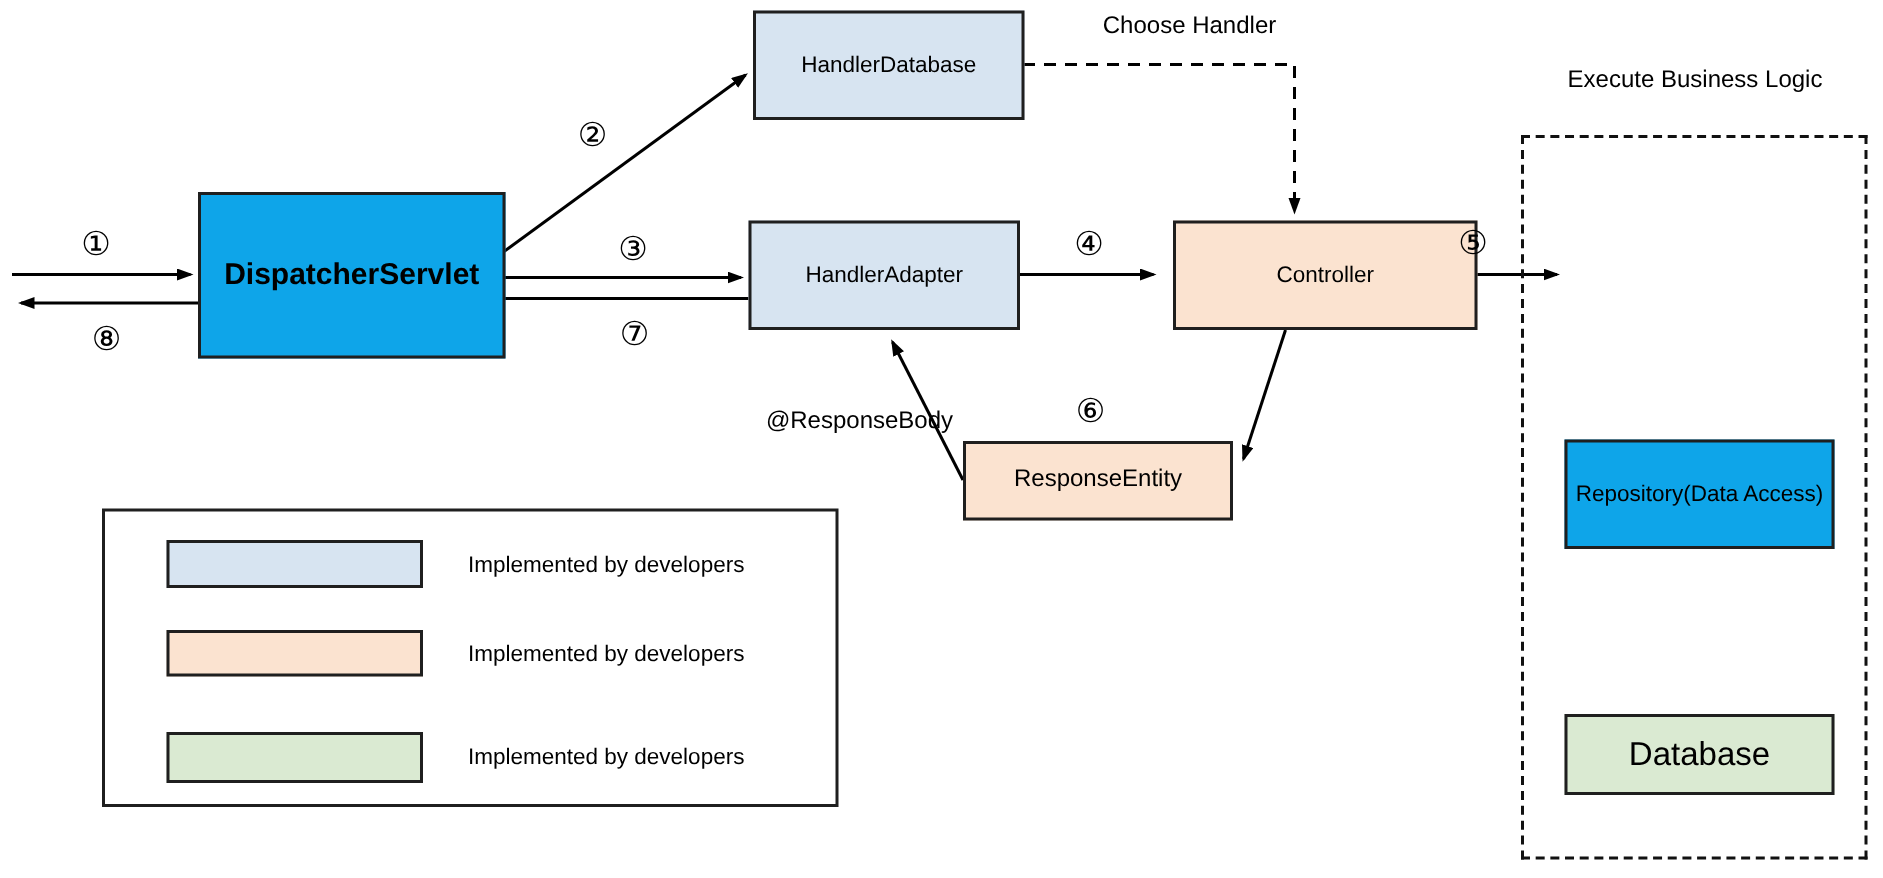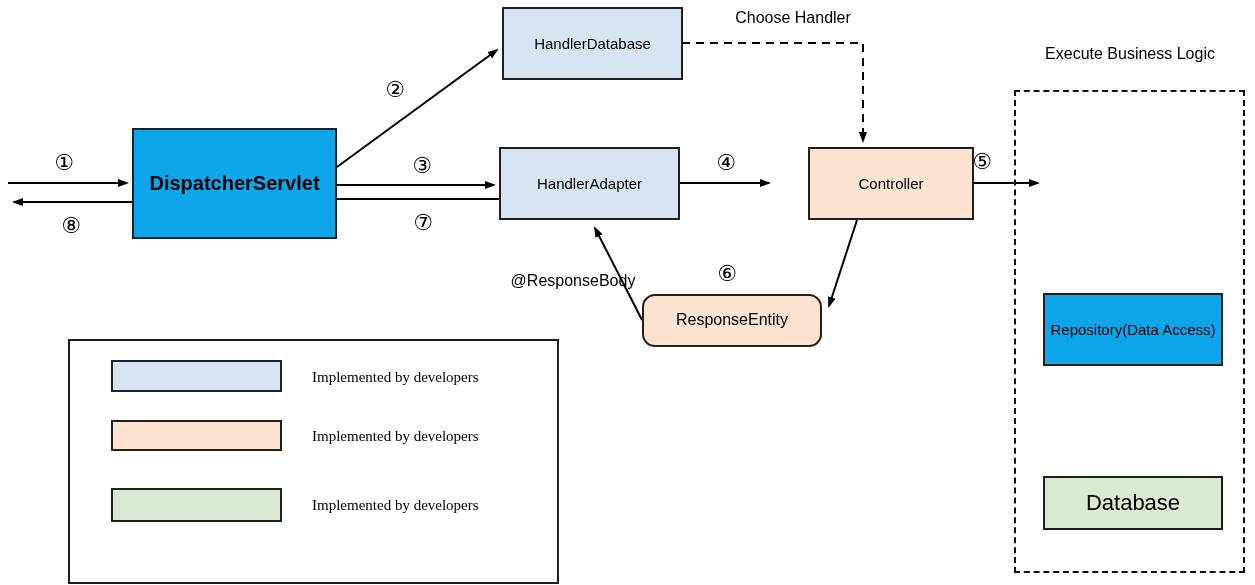--- a/index.html
+++ b/index.html
@@ -6,21 +6,21 @@
   body { font-family: "Liberation Sans", "DejaVu Sans", sans-serif; color: #000; }
   .canvas { position: relative; width: 1255px; height: 585px; background: #fff; overflow: hidden; }
   .wires { position: absolute; left: 0; top: 0; pointer-events: none; }
   .node {
     position: absolute; box-sizing: border-box; border: 2px solid #1f1f1f;
     display: flex; flex-direction: row; align-items: center; justify-content: center;
     text-align: center; font-size: 15px; line-height: 1.4; white-space: nowrap;
   }
   .node-big { font-size: 20px; font-weight: bold; line-height: 1.45; }
   .node-db { font-size: 22px; }
-  .node-re { font-size: 16px; border-radius: 13px; }
+  .node-re { font-size: 16px; }
   .group-box { position: absolute; box-sizing: border-box; border: 2px dashed #111; background: transparent; }
   .float-label { position: absolute; transform: translate(-50%, -50%); white-space: nowrap; font-size: 16px; }
   .step-badge { position: absolute; transform: translate(-50%, -50%); font-size: 22px; line-height: 1; }
   .legend-box { position: absolute; box-sizing: border-box; border: 2px solid #1f1f1f; background: #fff; }
   .legend-swatch { position: absolute; box-sizing: border-box; border: 2px solid #1f1f1f; }
   .legend-label { position: absolute; transform: translateY(-50%); font-size: 15px; white-space: nowrap; }
 </style>
 </head>
 <body>
 
@@ -55,21 +55,21 @@
   <div class="node" style="left: 502px; top: 7px; width: 181px; height: 73px; background-color: rgb(215, 228, 241);">
     <span>Handler</span>
     <span>Database</span>
   </div>
 
   <div class="node" style="left: 499px; top: 147px; width: 181px; height: 73px; background-color: rgb(215, 228, 241);">
     <span>Handler</span>
     <span>Adapter</span>
   </div>
 
-  <div class="node" style="left: 808px; top: 147px; width: 166px; height: 73px; background-color: rgb(251, 227, 208);">
+  <div class="node" style="left: 782px; top: 147px; width: 203px; height: 73px; background-color: rgb(251, 227, 208);">
     <span>Controller</span>
   </div>
 
   <div class="node node-re" style="left: 642px; top: 294px; width: 180px; height: 53px; background-color: rgb(251, 227, 208);">
     <span>ResponseEntity</span>
   </div>
 
 
   <div class="node" style="left: 1043px; top: 293px; width: 180px; height: 73px; background-color: #0ea5e9;">
     <span>Repository</span>
@@ -85,21 +85,21 @@
 
   <div class="step-badge" style="left:64px;  top:163px;">①</div>
   <div class="step-badge" style="left:395px; top:90px;">②</div>
   <div class="step-badge" style="left:422px; top:166px;">③</div>
   <div class="step-badge" style="left:726px; top:163px;">④</div>
   <div class="step-badge" style="left:982px; top:162px;">⑤</div>
   <div class="step-badge" style="left:727px; top:274px;">⑥</div>
   <div class="step-badge" style="left:423px; top:223px;">⑦</div>
   <div class="step-badge" style="left:71px;  top:226px;">⑧</div>
 
-  <div class="legend-box" style="left:68px; top:339px; width:491px; height:245px;font-family:Liberation Serif, serif;">
+  <div class="legend-box" style="left:68px; top:339px; width:491px; height:199px;">
     <div class="legend-swatch" style="left: 41px; top: 19px; width: 171px; height: 32px; background-color: rgb(215, 228, 241);"></div>
     <div class="legend-label" style="left:242px; top:36px;">Implemented by developers</div>
     <div class="legend-swatch" style="left: 41px; top: 79px; width: 171px; height: 31px; background-color: rgb(251, 227, 208);"></div>
     <div class="legend-label" style="left:242px; top:95px;">Implemented by developers</div>
     <div class="legend-swatch" style="left: 41px; top: 147px; width: 171px; height: 34px; background-color: rgb(218, 234, 210);"></div>
     <div class="legend-label" style="left:242px; top:164px;">Implemented by developers</div>
   </div>
 
 </div>
 

